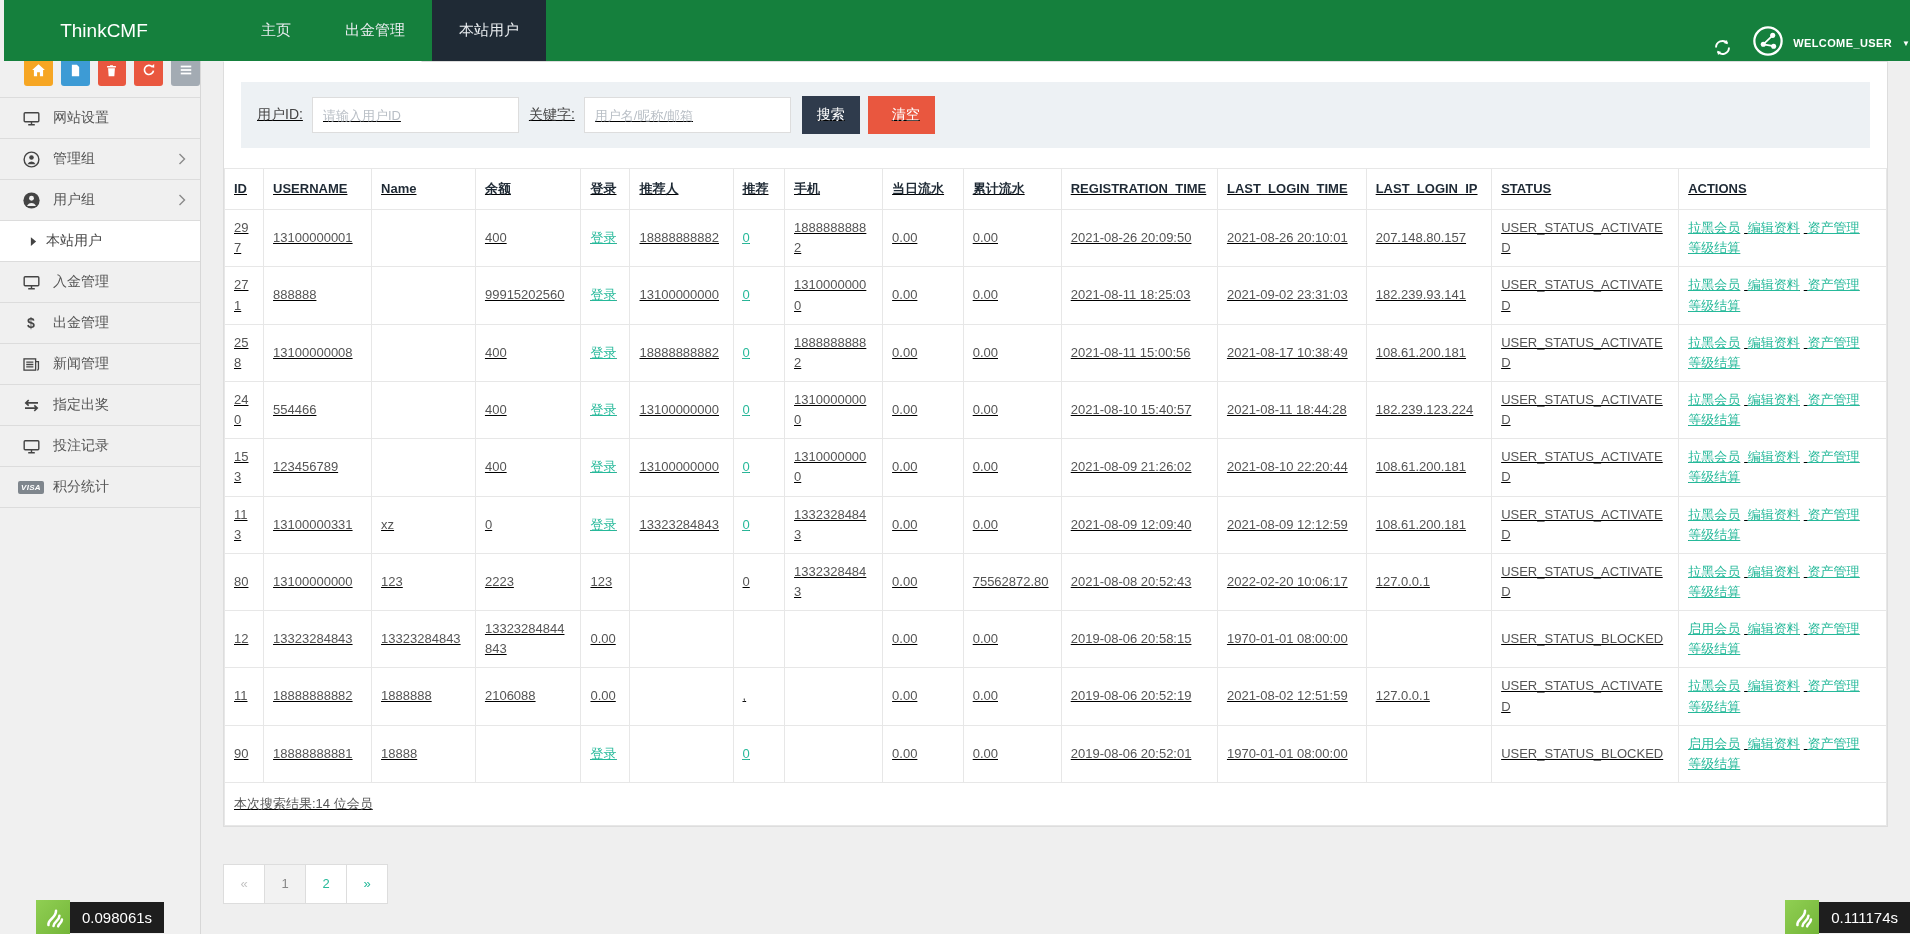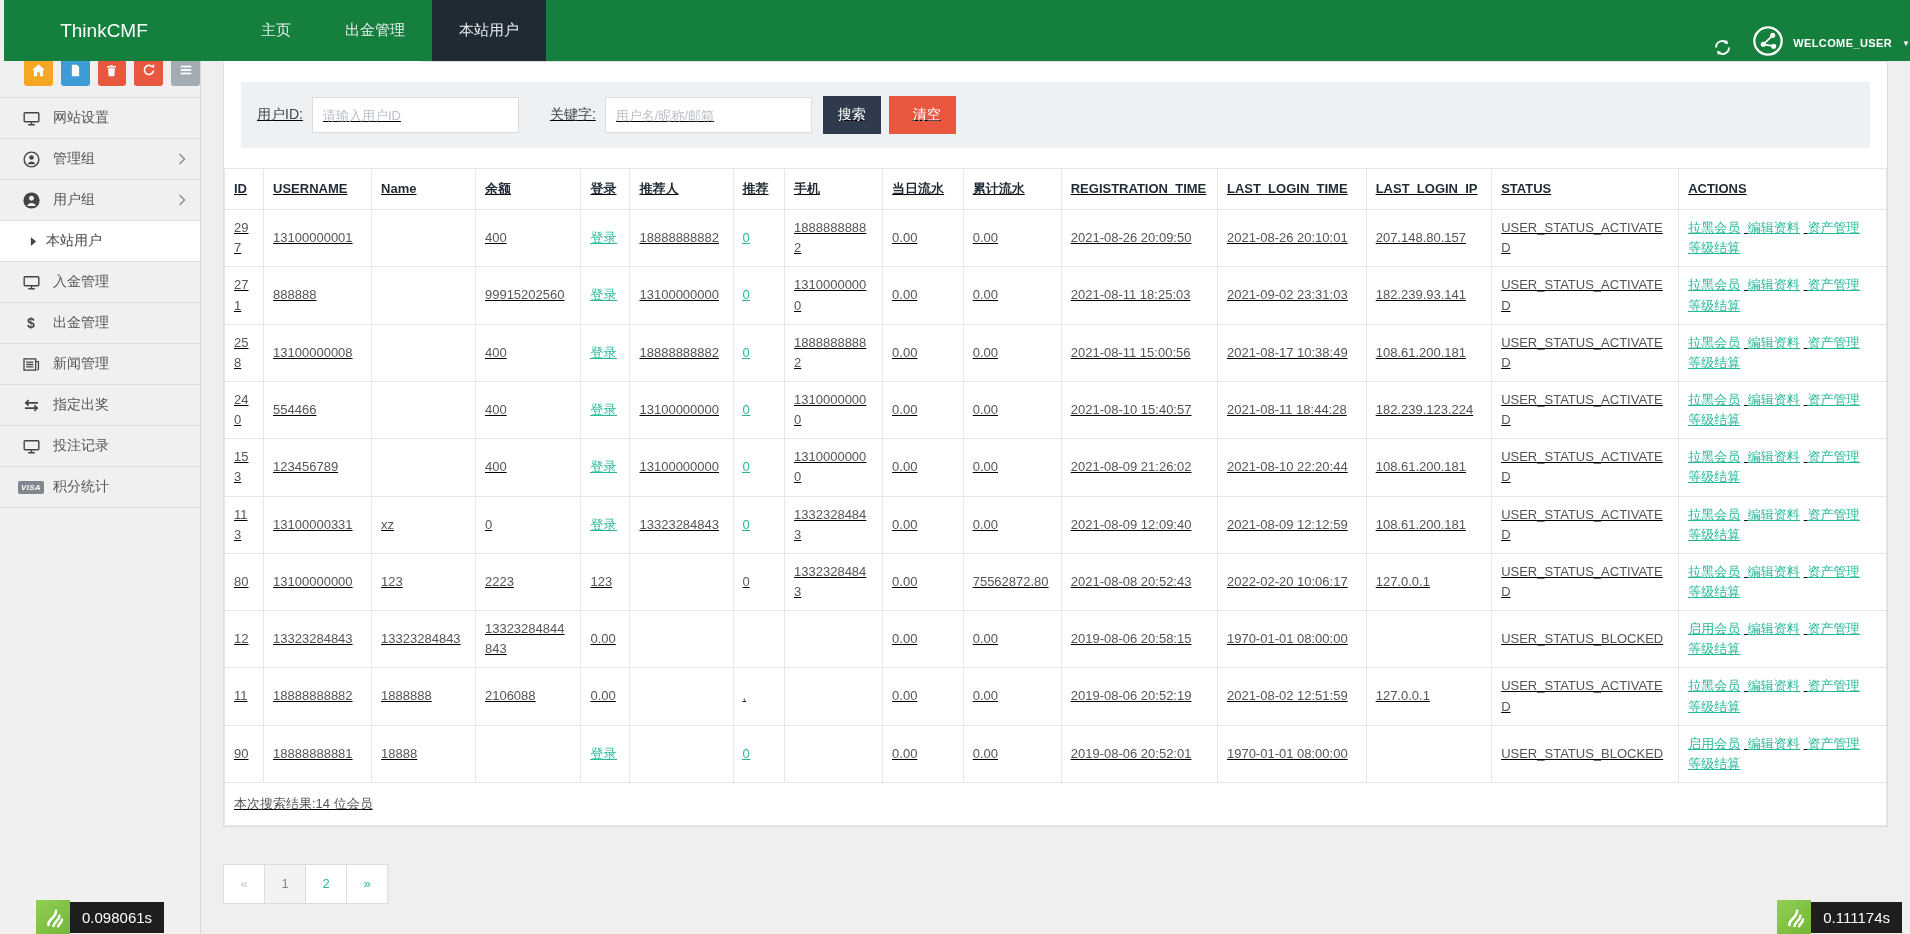--- a/index.html
+++ b/index.html
@@ -26,21 +26,21 @@
   .side-item.sub .side-icon{width:12px;margin-right:7px;color:#444;}
   .side-item .chev{margin-left:auto;display:flex;align-items:center;}
   .visa-badge{display:inline-block;background:#7f868d;color:#fff;font-size:8px;font-weight:bold;font-style:italic;padding:2px 3px;border-radius:2px;letter-spacing:.3px;}
   
   .main{margin-left:201px;padding:22px 22px 0 22px;text-decoration:underline;}
   .tab{display:inline-block;background:#fff;border:1px solid #ddd;border-bottom:1px solid #fff;padding:12px 19px;font-size:12px;color:#555;position:relative;z-index:2;margin-bottom:-1px;cursor:default;}
   .panel{background:#fff;border:1px solid #ddd;position:relative;z-index:1;}
   
   .search-bar{margin:20px 17px 0 17px;background:#edf1f4;padding:14px 16px;display:flex;align-items:center;font-size:14px;color:#444;}
   .search-bar label{margin-right:9px;}
-  .kw-label{margin-left:31px;}
+  .kw-label{margin-left:10px;}
   .search-bar input{width:185px;height:34px;border:1px solid #ddd;background:#fff;padding:0 10px;font-size:13px;color:#333;outline:none;font-family:inherit;}
   .search-bar input::placeholder{color:#b9bfc6;}
   .btn{height:38px;padding:0 15px;font-size:14px;color:#fff;border:none;cursor:pointer;font-family:inherit;}
   .btn-search{background:#2f3b4c;margin-left:11px;}
   .btn-clear{background:#e9573f;margin-left:8px;padding-left:24px;}
   
   table.user-table{width:100%;border-collapse:collapse;table-layout:fixed;font-size:13px;color:#555;margin-top:20px;}
   .user-table th,.user-table td{border:1px solid #e7e7e7;padding:8px 9px;text-align:left;vertical-align:middle;word-wrap:break-word;line-height:1.55;}
   .user-table th{color:#1f2a35;font-weight:bold;white-space:nowrap;overflow:hidden;padding:10px 9px;}
   .user-table tr.data-row{height:57px;}
@@ -51,21 +51,21 @@
   
   .pagination{display:inline-flex;margin-top:37px;}
   .page-item{min-width:32px;height:38px;line-height:38px;text-align:center;border:1px solid #ddd;background:#fff;font-size:13px;margin-left:-1px;cursor:pointer;padding:0 4px;}
   .page-item:first-child{margin-left:0;}
   .page-item.disabled{color:#c3c3c3;cursor:default;}
   .page-item.current{background:#f2f2f2;color:#888;cursor:default;}
   .page-item.plink{color:#26b99a;}
   
   .perf{position:fixed;bottom:0;display:flex;align-items:center;z-index:60;padding-left:36px;}
   .perf-left{left:0;}
-  .perf-right{right:8px;}
+  .perf-right{right:0;}
   .perf-logo{width:34px;height:34px;background:linear-gradient(135deg,#90cf53,#74b639);display:flex;align-items:center;justify-content:center;flex:none;}
   .perf-time{background:#1e1e1e;color:#fff;font-size:15px;padding:0 12px;height:31px;line-height:31px;}
 </style>
 </head>
 <body>
 
 <div class="navbar">
   <div class="brand">ThinkCMF</div>
   <div class="nav-items">
       <div class="nav-item">主页</div>

